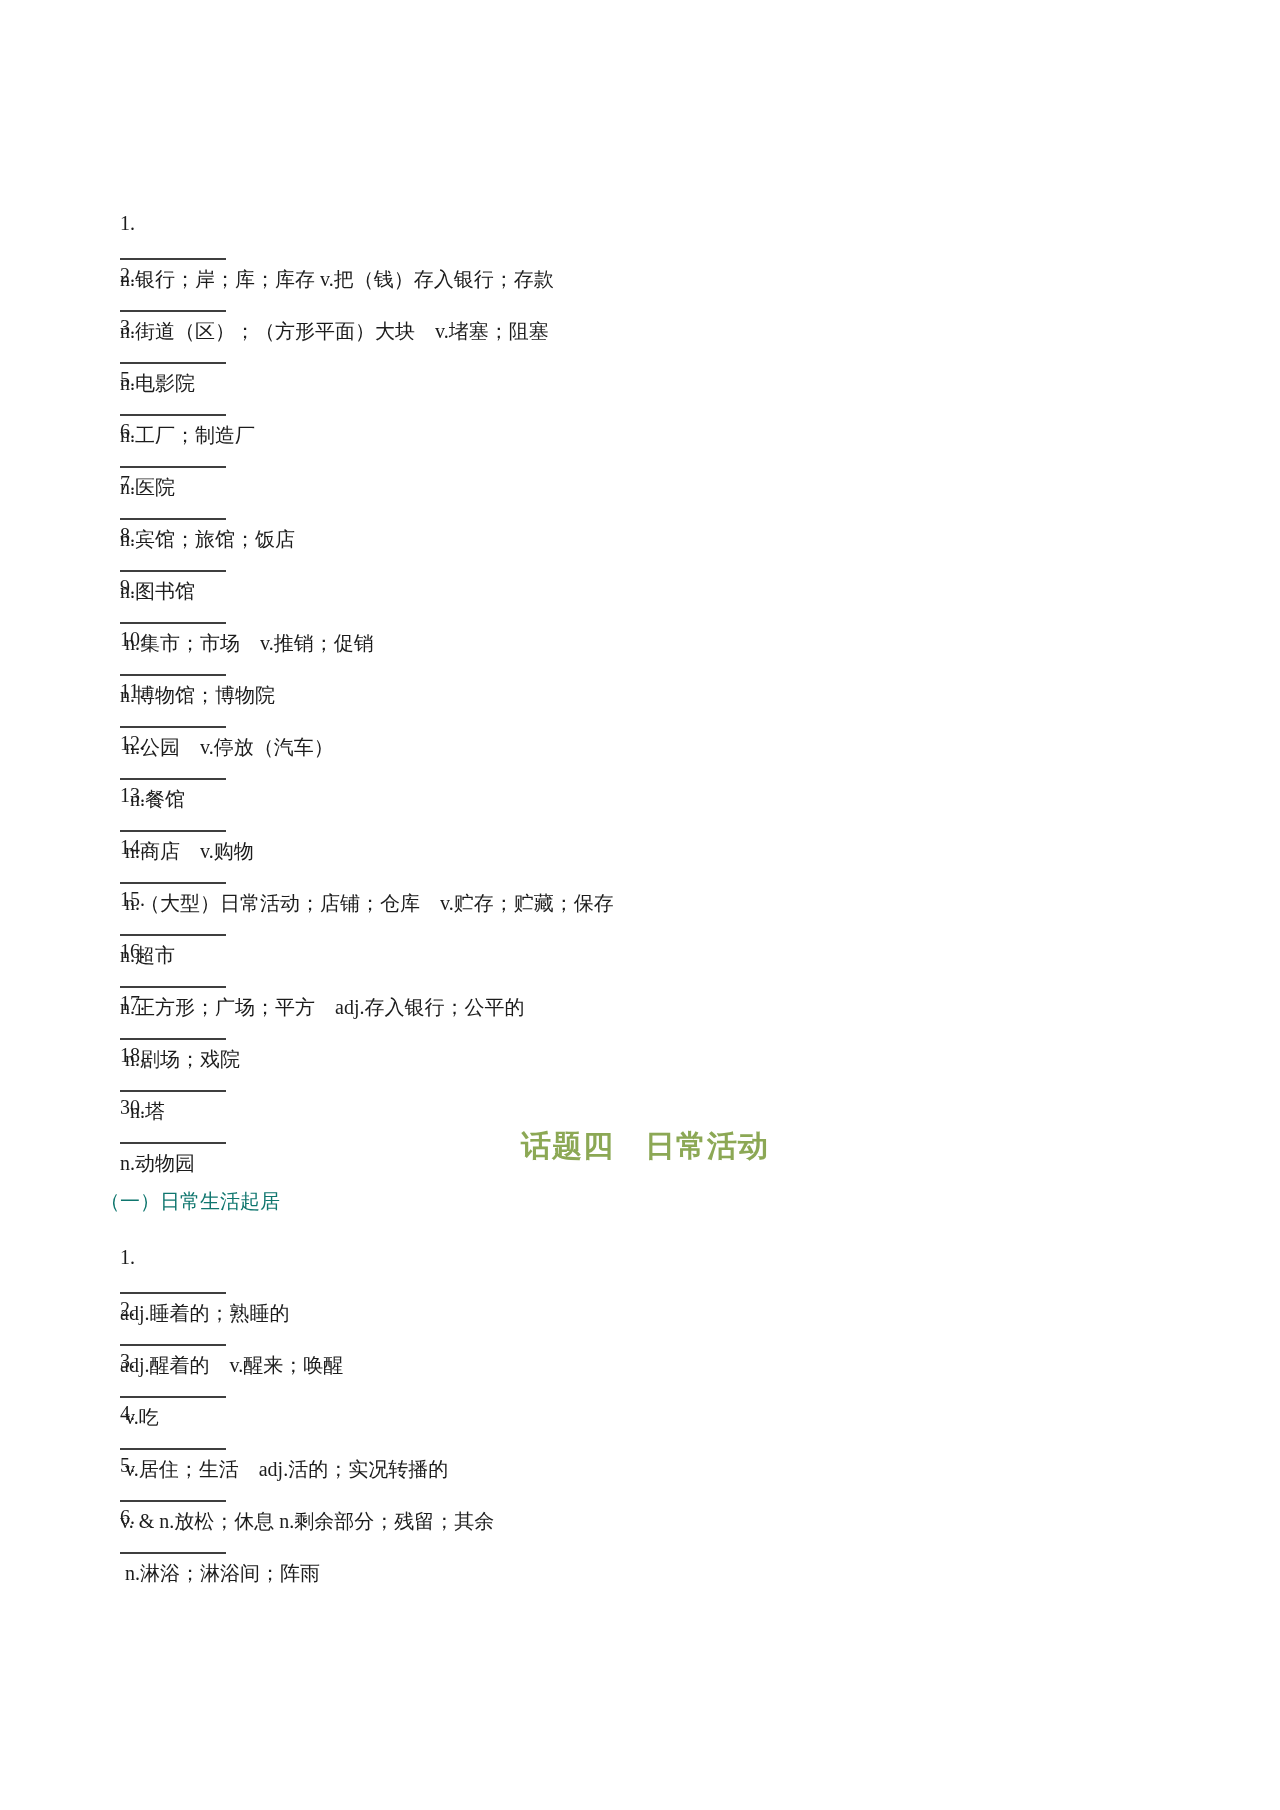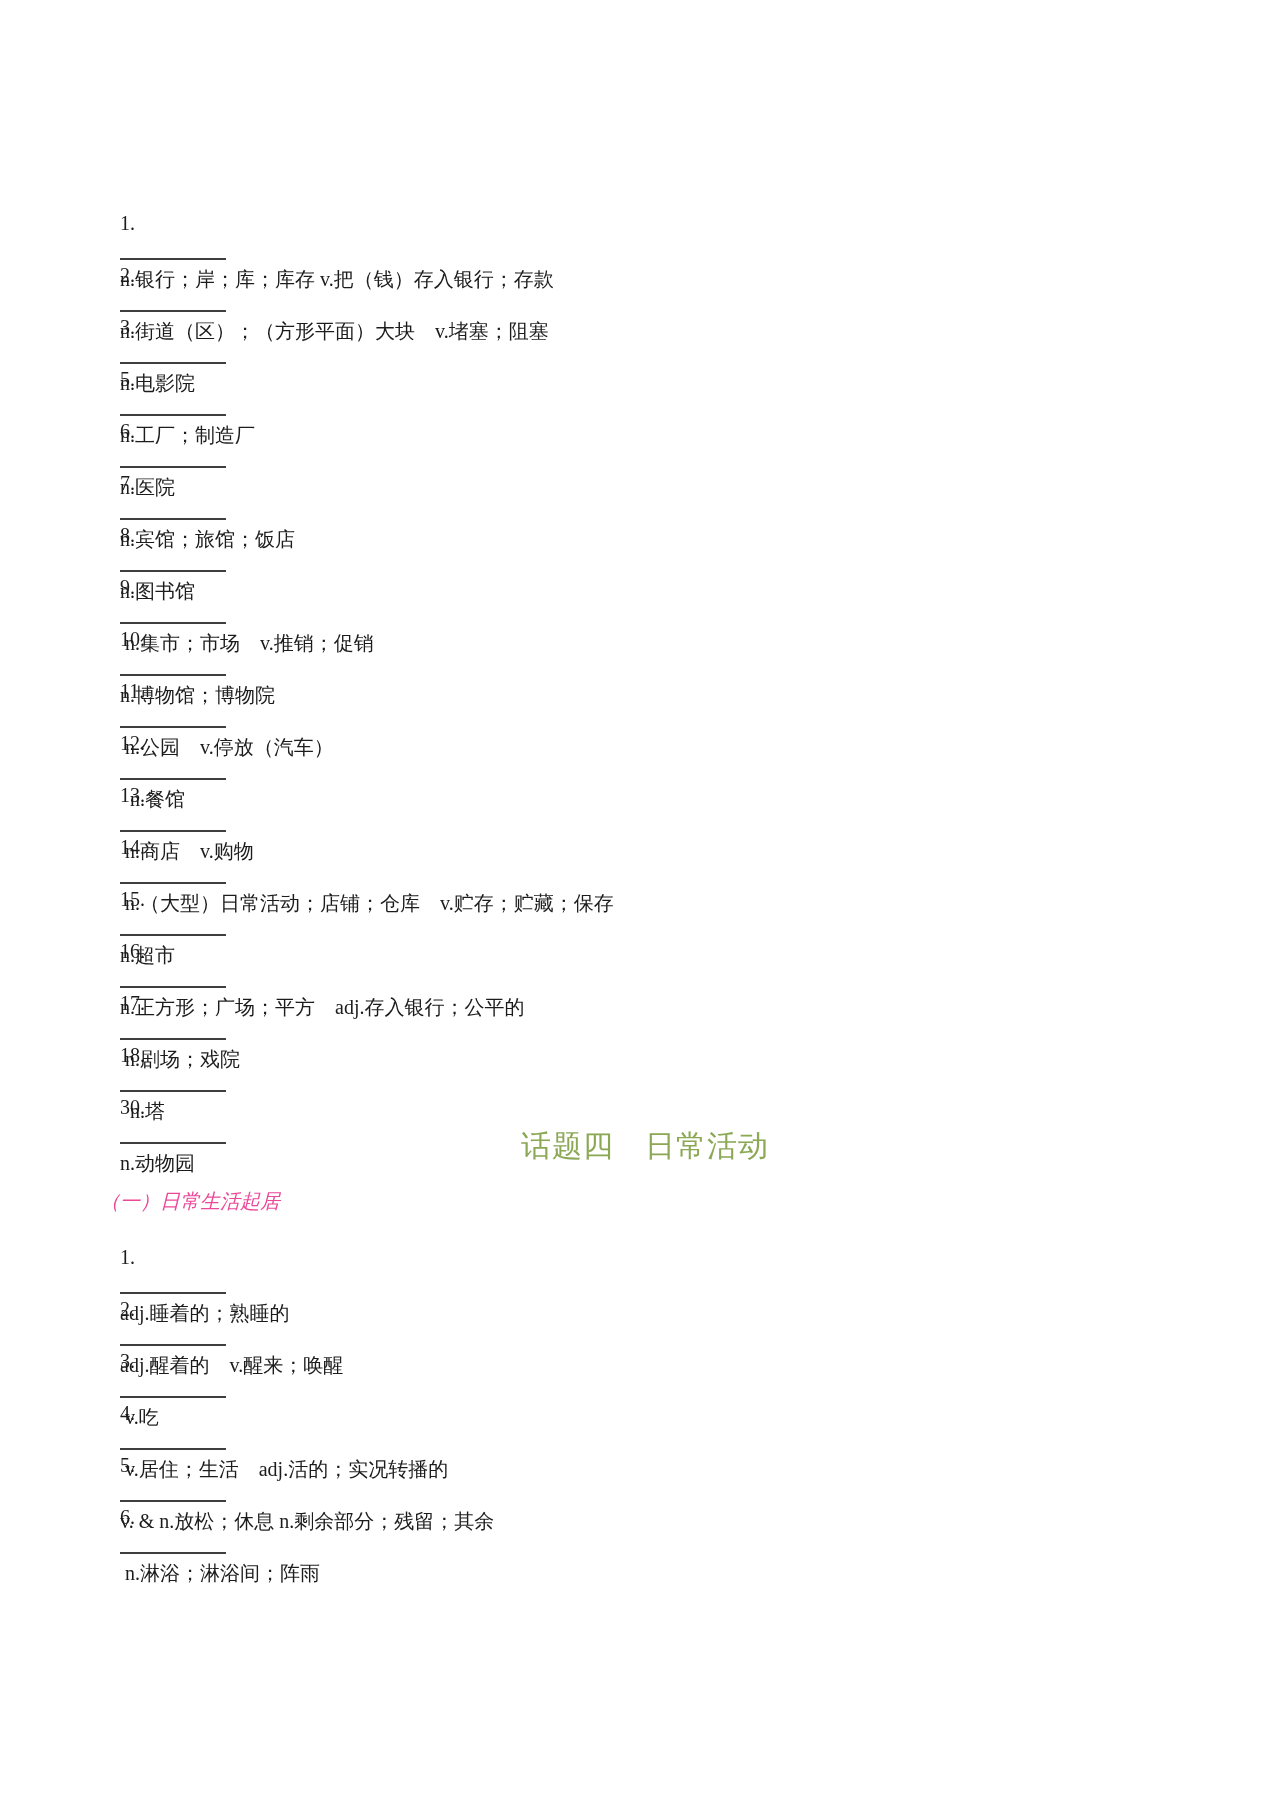--- a/index.html
+++ b/index.html
@@ -16,21 +16,21 @@
   }
   .num{display:inline-block;margin-right:2px;}
   .blank{
     display:inline-block;width:106px;height:20px;
     border-bottom:2px solid #3f3f3f;vertical-align:-2px;margin-right:2px;
   }
   .def{white-space:pre;}
   .topic-heading{
     margin:32px 0 0;text-align:center;
     font-family:"Liberation Sans","DejaVu Sans",sans-serif;
-    font-weight:normal;font-size:30px;line-height:42px;letter-spacing:1px;
+    font-weight:bold;font-size:30px;line-height:42px;letter-spacing:1px;
   }
   .sub-heading{
     margin:20px 0 0;font-weight:normal;font-size:20px;line-height:28px;
     font-family:"Liberation Serif","DejaVu Serif",serif;
   }
 </style>
 </head>
 <body>
 
 <div class="page">
@@ -143,21 +143,21 @@
 
   <div class="vocab-item">
     <span class="num">30.</span>
     <span class="blank"></span>
     <span class="def">n.动物园</span>
   </div>
 </div>
 
     <h1 class="topic-heading" style="color: rgb(140, 168, 85);">话题四　日常活动</h1>
 
-    <h2 class="sub-heading" style="color: #ec4899; font-style: italic;">（一）日常生活起居</h2>
+    <h2 class="sub-heading" style="color: #0f766e;">（一）日常生活起居</h2>
 
     <div id="list-2" class="vocab-list">
   <div class="vocab-item">
     <span class="num">1.</span>
     <span class="blank"></span>
     <span class="def">adj.睡着的；熟睡的</span>
   </div>
 
   <div class="vocab-item">
     <span class="num">2.</span>

